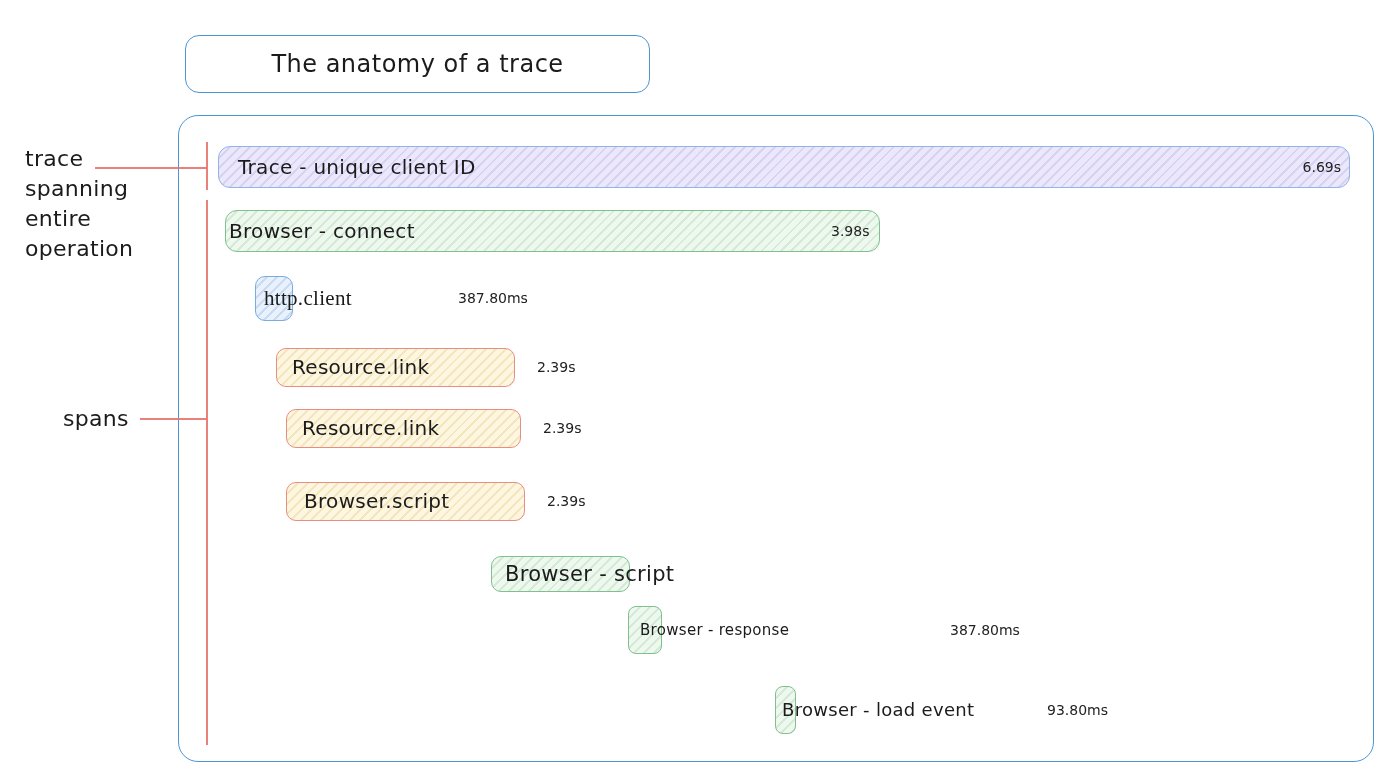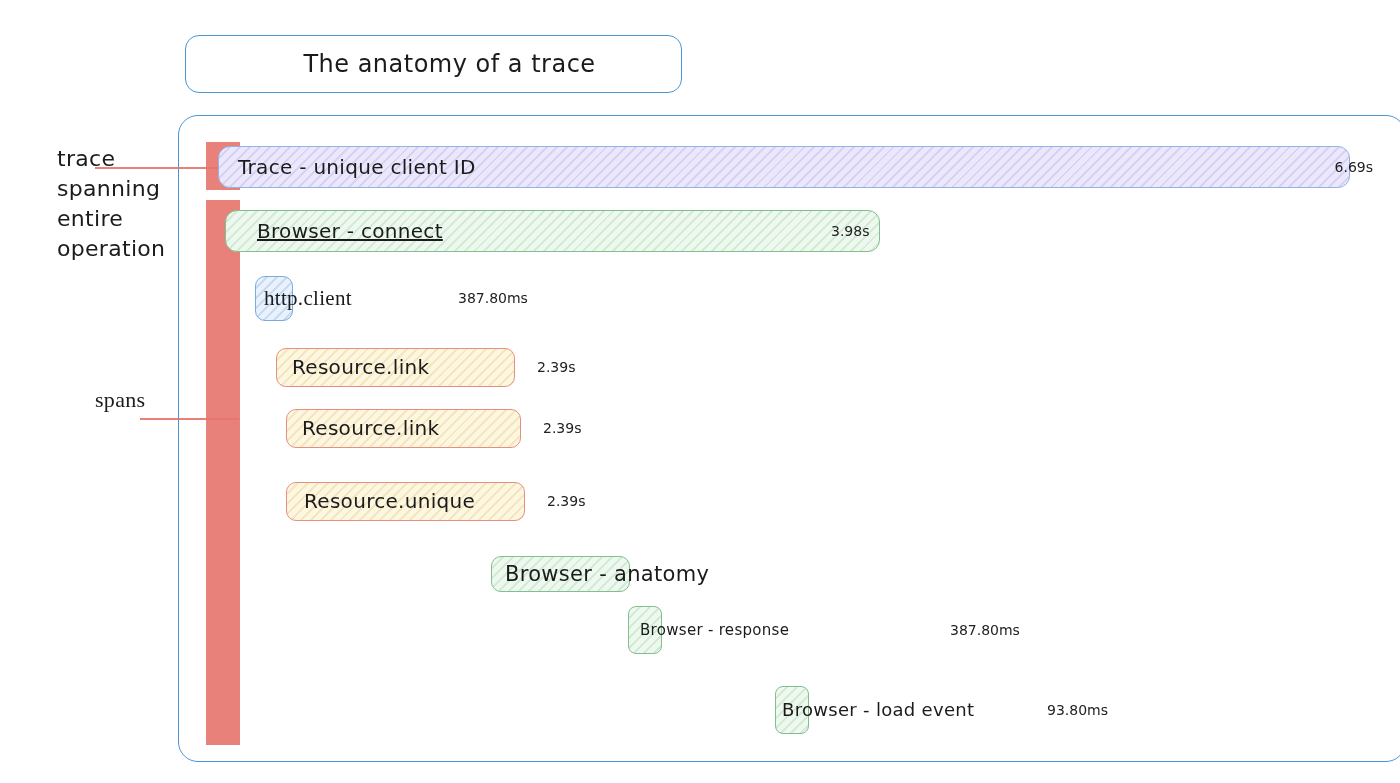--- a/index.html
+++ b/index.html
@@ -1,20 +1,20 @@
 <!DOCTYPE html>
 <html><head>
 <meta charset="utf-8">
 <style>
   html,body{margin:0;padding:0;background:#ffffff;}
   .canvas{
     position:relative;width:1400px;height:783px;background:#ffffff;overflow:hidden;
     font-family:"DejaVu Sans", sans-serif;color:#1b1b1b;
   }
-  .abs{position:absolute;padding-left:32px;}
+  .abs{position:absolute;}
   
   .title-box{
     left:185px;top:35px;width:463px;height:56px;
     border:1.6px solid #4d94d2;border-radius:14px;background:#fff;
     display:flex;align-items:center;justify-content:center;
     font-size:24px;letter-spacing:.5px;
   }
   .diagram-frame{
     left:178px;top:115px;width:1194px;height:645px;
     border:1.6px solid #4d94d2;border-radius:20px;background:#fff;
@@ -48,33 +48,33 @@
 
   <div class="abs diagram-frame"></div>
 
   <div class="abs note" style="left:25px;top:144px;width:160px;">trace
 spanning
 entire
 operation</div>
   <div class="abs redline" style="left:95px;top:167px;width:112px;height:2px;"></div>
   <div class="abs redline" style="left:206px;top:142px;width:2px;height:48px;"></div>
 
-  <div class="abs note" style="left:63px;top:385px;font-family:Liberation Serif, serif;">spans</div>
+  <div class="abs note" style="left:63px;top:404px;">spans</div>
   <div class="abs redline" style="left:140px;top:418px;width:67px;height:2px;"></div>
   <div class="abs redline" style="left:206px;top:200px;width:2px;height:545px;"></div>
 
   <div class="abs" style="left:218px;top:146px;width:1132px;height:42px;">
     <div class="abs bar fill-purple b-trace" style="left:0;top:0;width:1132px;height:42px;"></div>
     <span class="slabel" style="left:20px;line-height:42px;">Trace - unique client ID</span>
     <span class="sdur" style="right:9px;line-height:42px;">6.69s</span>
   </div>
 
   <div class="abs" style="left:225px;top:210px;width:700px;height:42px;">
     <div class="abs bar fill-green b-green" style="left:0;top:0;width:655px;height:42px;"></div>
-    <span class="slabel" style="left:32px;line-height:42px;text-decoration:underline;">Browser - connect</span>
+    <span class="slabel" style="left:4px;line-height:42px;">Browser - connect</span>
     <span class="sdur" style="left:606px;line-height:42px;">3.98s</span>
   </div>
 
   <div class="abs" style="left:255px;top:276px;width:420px;height:45px;">
     <div class="abs chip fill-blue b-blue" style="left:0;top:0;width:38px;height:45px;"></div>
     <span class="slabel" style="left:9px;line-height:45px;font-size:21px;font-family:Liberation Serif, serif;">http.client</span>
     <span class="sdur" style="left:203px;line-height:45px;">387.80ms</span>
   </div>
 
   <div class="abs" style="left:276px;top:348px;width:380px;height:39px;">
@@ -84,27 +84,27 @@
   </div>
 
   <div class="abs" style="left:286px;top:409px;width:380px;height:39px;">
     <div class="abs chip fill-yellow b-yellow" style="left:0;top:0;width:235px;height:39px;"></div>
     <span class="slabel" style="left:16px;line-height:39px;">Resource.link</span>
     <span class="sdur" style="left:257px;line-height:39px;">2.39s</span>
   </div>
 
   <div class="abs" style="left:286px;top:482px;width:380px;height:39px;">
     <div class="abs chip fill-yellow b-yellow" style="left:0;top:0;width:239px;height:39px;"></div>
-    <span class="slabel" style="left:18px;line-height:39px;">Resource.unique</span>
+    <span class="slabel" style="left:18px;line-height:39px;">Browser.script</span>
     <span class="sdur" style="left:261px;line-height:39px;">2.39s</span>
   </div>
 
   <div class="abs" style="left:491px;top:556px;width:300px;height:36px;">
     <div class="abs chip fill-green b-green" style="left:0;top:0;width:139px;height:36px;"></div>
-    <span class="slabel" style="left:14px;line-height:36px;font-size:21px;">Browser - anatomy</span>
+    <span class="slabel" style="left:14px;line-height:36px;font-size:21px;">Browser - script</span>
   </div>
 
   <div class="abs" style="left:628px;top:606px;width:420px;height:48px;">
     <div class="abs chip fill-green b-green" style="left:0;top:0;width:34px;height:48px;border-radius:8px;"></div>
     <span class="slabel" style="left:12px;line-height:48px;font-size:15px;">Browser - response</span>
     <span class="sdur" style="left:322px;line-height:48px;">387.80ms</span>
   </div>
 
   <div class="abs" style="left:775px;top:686px;width:380px;height:48px;">
     <div class="abs chip fill-green b-green" style="left:0;top:0;width:21px;height:48px;border-radius:8px;"></div>

